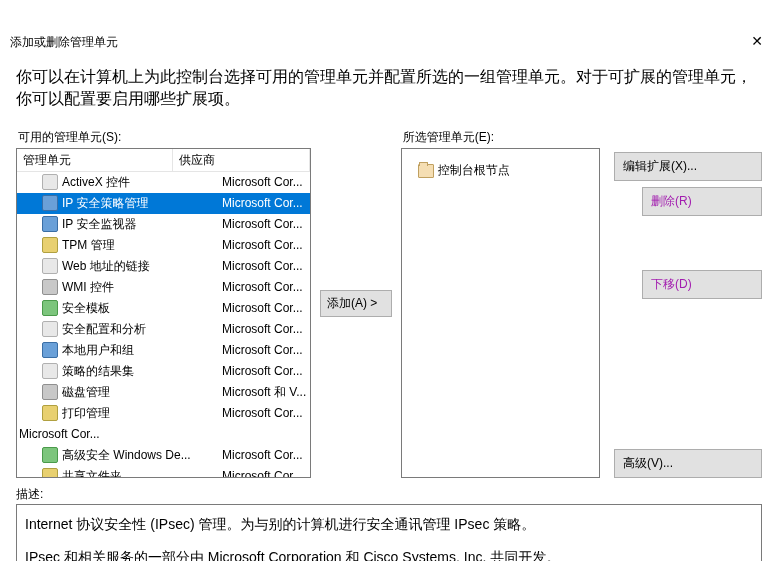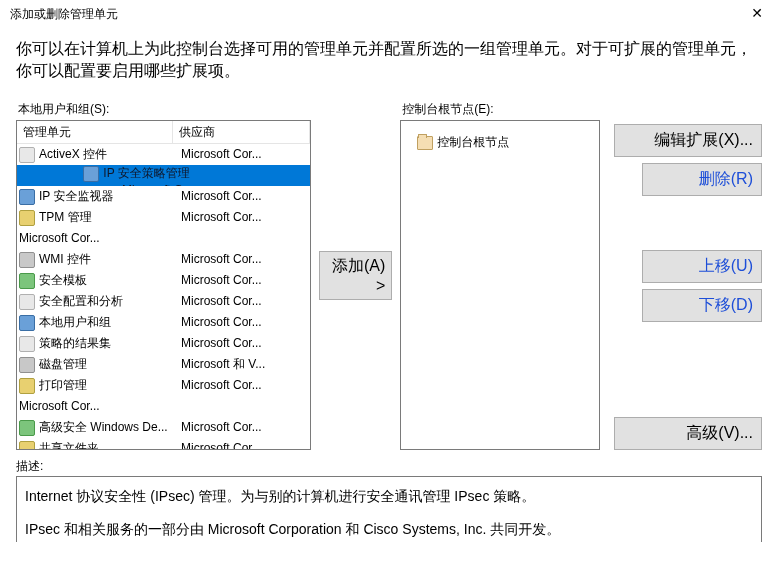--- a/index.html
+++ b/index.html
@@ -13,20 +13,21 @@
     height: 561px;
     overflow: hidden;
     line-height: 1.4;
   }
   .titlebar {
     display: flex;
     justify-content: space-between;
     align-items: center;
     padding: 0 0 0 10px;
     height: 28px;
+    margin-top: 28px;
   }
   .title { font-size: 12px; }
   .close-btn {
     width: 42px;
     height: 28px;
     display: flex;
     align-items: center;
     justify-content: center;
     font-size: 14px;
     font-family: Arial, sans-serif;
@@ -67,22 +68,22 @@
   }
   .th-name { width: 156px; }
   .th-vendor { flex:1; }
   .row {
     display: flex;
     align-items: center;
     height: 21px;
     padding-left: 2px;
     white-space: nowrap;
   }
-  .row.selected { background: #0078d7; color: #0f172a; flex-direction: column; }
-  .cell-name { width: 162px; display:flex; align-items:center; overflow:hidden;}
+  .row.selected { background: #0078d7; color: #ffffff; }
+  .cell-name { width: 180px; display:flex; align-items:flex-start; overflow:hidden;margin-left:23px;}
   .cell-vendor { flex:1; overflow:hidden; text-overflow: ellipsis; padding-right:4px;}
   .ico {
     width: 16px; height:16px; margin-right: 4px; flex-shrink:0;
     display:inline-block;
     background: #6aa0d8;
     border:1px solid #3a6ea5;
     border-radius:2px;
     position:relative;
   }
   .ico.generic { background:#e8e8e8; border-color:#b0b0b0;}
@@ -104,27 +105,27 @@
     position:relative;
   }
   .folder-icon::before{
     content:""; position:absolute; top:-3px; left:0; width:7px; height:3px;
     background:#f5deb3; border:1px solid #c0a060; border-bottom:none; border-radius:1px 1px 0 0;
   }
   .btn {
     border: 1px solid #adadad;
     background: #e1e1e1;
     padding: 5px 8px;
-    font-size: 16px;
+    font-size: 12px;
     font-family: inherit;
-    text-align: right;
+    text-align: left;
     min-width: 120px;
     cursor: default;
   }
-  .btn.disabled { color:#1d4ed8;margin-left:28px; }
+  .btn.disabled { color:#a21caf;margin-left:28px; }
   .btn-add {
     min-width: 72px;
     padding: 4px 6px;
   }
   .spacer-lg { height:42px;}
   .spacer-auto{ flex:1;}
   .desc-section { padding: 8px 16px 0 16px;}
   .desc-label{ margin-bottom:2px;}
   .desc-box{
     border:1px solid #7a7a7a;
@@ -144,21 +145,21 @@
 <div class="titlebar">
   <div class="title">添加或删除管理单元</div>
   <div class="close-btn">✕</div>
 </div>
 
 <div class="intro">你可以在计算机上为此控制台选择可用的管理单元并配置所选的一组管理单元。对于可扩展的管理单元，你可以配置要启用哪些扩展项。</div>
 
 <div class="main">
 
   <div class="col-left">
-    <div class="col-header">本地用户和组(S):</div>
+    <div class="col-header">可用的管理单元(S):</div>
     <div class="listbox">
       <div class="table-header">
         <div class="th th-name">管理单元</div>
         <div class="th th-vendor">供应商</div>
       </div>
       <div id="available-rows">
           <div class="row">
             <div class="cell-name">
               <span class="ico generic"></span>
               <span>ActiveX 控件</span>
@@ -180,20 +181,24 @@
             <div class="cell-vendor">Microsoft Cor...</div>
           </div>
           <div class="row">
             <div class="cell-name">
               <span class="ico yellow"></span>
               <span>TPM 管理</span>
             </div>
             <div class="cell-vendor">Microsoft Cor...</div>
           </div>
           <div class="row">
+            <div class="cell-name">
+              <span class="ico generic"></span>
+              <span>Web 地址的链接</span>
+            </div>
             <div class="cell-vendor">Microsoft Cor...</div>
           </div>
           <div class="row">
             <div class="cell-name">
               <span class="ico gray"></span>
               <span>WMI 控件</span>
             </div>
             <div class="cell-vendor">Microsoft Cor...</div>
           </div>
           <div class="row">
@@ -257,35 +262,34 @@
           </div>
         </div>
     </div>
   </div>
 
   <div class="col-mid">
     <button class="btn btn-add">添加(A) &gt;</button>
   </div>
 
   <div class="col-sel">
-    <div class="col-header">控制台根节点(E):</div>
+    <div class="col-header">所选管理单元(E):</div>
     <div class="sel-tree">
       <div class="tree-row">
         <span class="folder-icon"></span>
         <span>控制台根节点</span>
       </div>
     </div>
   </div>
 
   <div class="col-btns">
     <div style="height:17px"></div>
     <button class="btn">编辑扩展(X)...</button>
     <button class="btn disabled">删除(R)</button>
     <div class="spacer-lg"></div>
-    <button class="btn disabled">上移(U)</button>
     <button class="btn disabled">下移(D)</button>
     <div class="spacer-auto"></div>
     <button class="btn">高级(V)...</button>
   </div>
 
 </div>
 
 <div class="desc-section">
   <div class="desc-label">描述:</div>
   <div class="desc-box">

